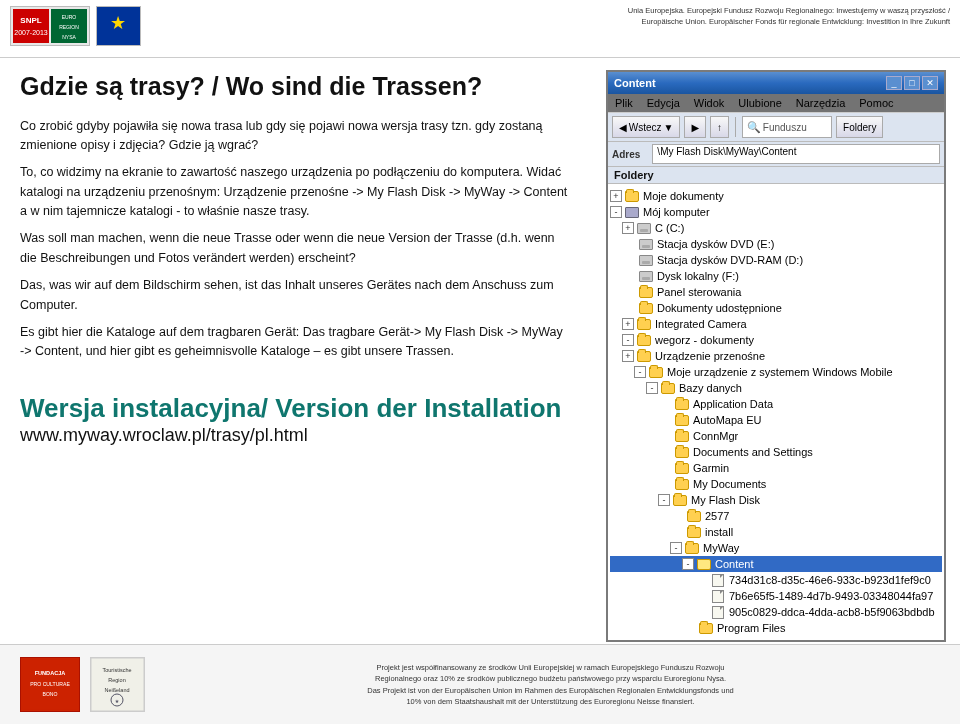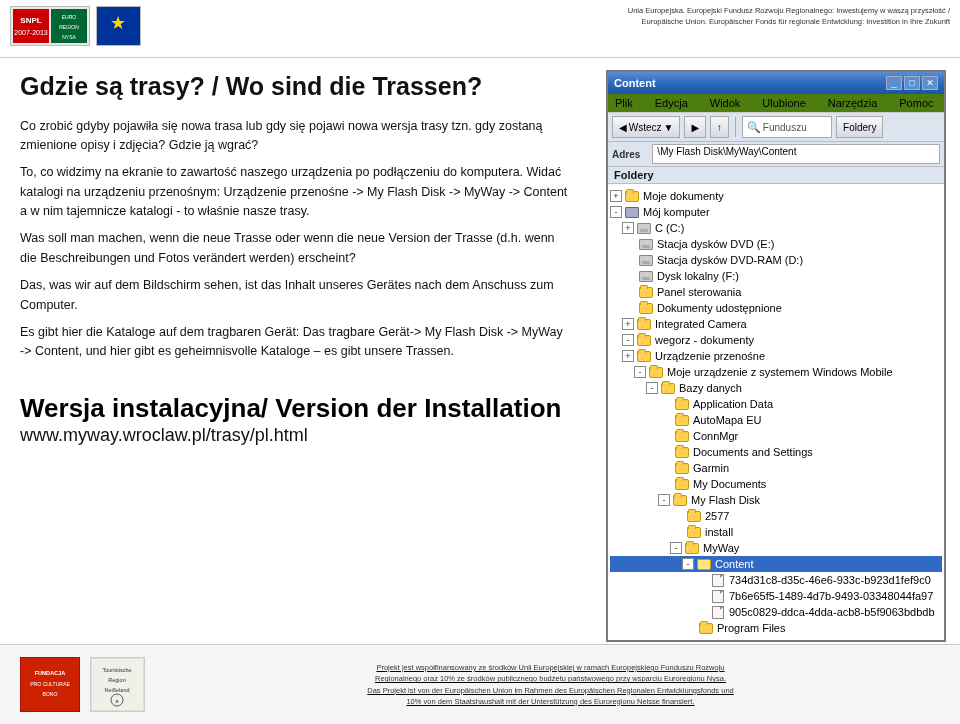--- a/index.html
+++ b/index.html
@@ -82,21 +82,21 @@
       color: #111;
       line-height: 1.55;
       margin-bottom: 8px;
     }
     .bottom-text {
       margin-top: 30px;
     }
     .install-title {
       font-size: 26px;
       font-weight: bold;
-      color: #000000;
+      color: #0f766e;
       line-height: 1.3;
     }
     .install-url {
       font-size: 18px;
       color: #111;
       font-weight: normal;
     }
 
     
     .right-col {
@@ -136,24 +136,24 @@
       border: 1px solid #aac;
       display: flex;
       align-items: center;
       justify-content: center;
       font-size: 9px;
       color: white;
       cursor: pointer;
     }
 
     .explorer-menubar {
-      background: #4d7c0f;
+      background: #737373;
       padding: 2px 4px;
       display: flex;
-      gap: 16px;
+      gap: 8px;
       border-bottom: 1px solid #ccc;
       font-size: 11px;
     }
     .menu-item {
       cursor: pointer;
       padding: 1px 3px;
     }
 
     .explorer-toolbar {
       background: #dce4f0;
@@ -355,21 +355,20 @@
       bottom: 0;
       left: 0;
       right: 0;
       height: 80px;
       background: #f5f5f5;
       border-top: 1px solid #ccc;
       display: flex;
       align-items: center;
       padding: 4px 20px;
       gap: 16px;
-      text-decoration: underline;
     }
     .footer-logos {
       display: flex;
       gap: 10px;
       align-items: center;
       flex-shrink: 0;
     }
     .footer-logo-1 {
       width: 60px;
       height: 55px;

